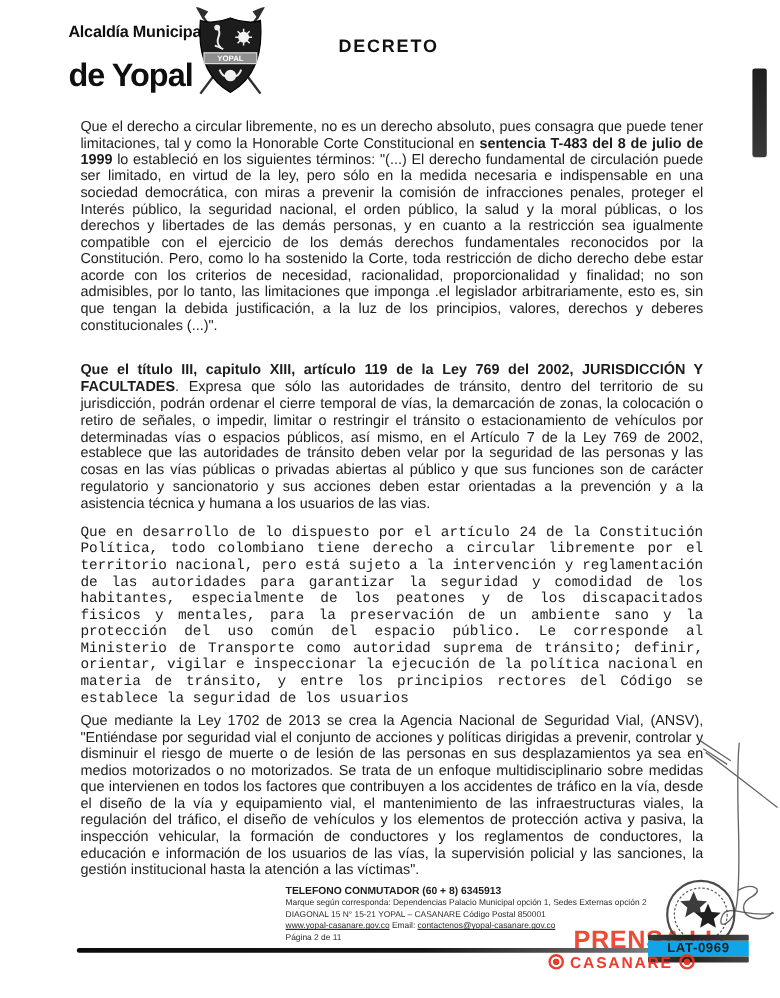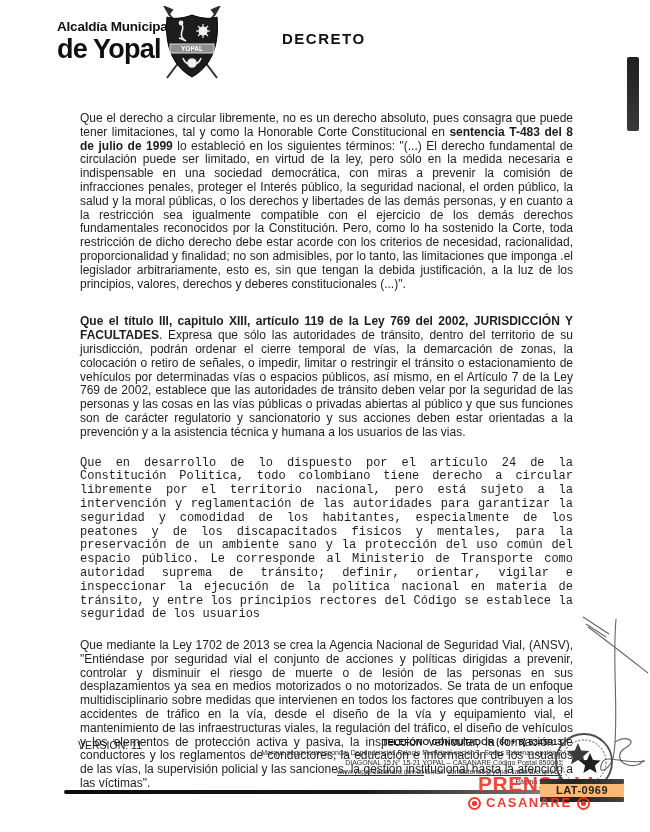--- a/index.html
+++ b/index.html
@@ -4,56 +4,56 @@
 <style>
   html,body{margin:0;padding:0;background:#e9e9e9;}
   .page{
     position:relative;width:650px;height:832px;background:#ffffff;
     overflow:hidden;font-family:"Liberation Sans",sans-serif;color:#1c1c1c;
     margin:0 auto;
   }
   
   .org-block{position:absolute;left:57px;top:20px;line-height:1;}
   .org-line1{font-size:13.5px;font-weight:800;letter-spacing:-.2px;color:#0f0f0f;}
-  .org-line2{font-size:27px;font-weight:800;letter-spacing:-.8px;color:#0f0f0f;margin-top:2px;}
+  .org-line2{font-size:27px;font-weight:800;letter-spacing:-.8px;color:#0f0f0f;margin-top:16px;}
   .crest{position:absolute;left:157px;top:6px;}
   .doc-title{position:absolute;left:282px;top:30px;font-size:15px;font-weight:800;letter-spacing:1.5px;color:#111;}
   
   .doc-body{
     position:absolute;left:63px;top:95px;width:527px;
     font-size:12px;line-height:13.8px;text-align:justify;color:#1d1d1d;
   }
-  .doc-body p{margin:17px;}
+  .doc-body p{margin:4px;}
   .gap-lg{margin-bottom:24px !important;}
   .gap-md{margin-bottom:11px !important;}
   .gap-sm{margin-bottom:5px !important;font-family:Liberation Mono, monospace;}
   .b{font-weight:bold;}
   
   .footer-left{position:absolute;left:78px;top:739px;font-size:10.5px;line-height:13px;color:#1b1b1b;}
-  .footer-center{position:absolute;left:238px;top:737px;width:324px;text-align:right;font-size:7px;line-height:9.6px;color:#2a2a2a;}
+  .footer-center{position:absolute;left:238px;top:737px;width:324px;text-align:left;font-size:7px;line-height:9.6px;color:#2a2a2a;}
   .footer-center .phone{font-size:8.6px;font-weight:bold;line-height:11px;color:#1b1b1b;}
   .footer-center a{color:#2a2a2a;text-decoration:underline;}
   .footer-rule{
     position:absolute;left:64px;top:790px;width:522px;height:4px;border-radius:2px;
     background:linear-gradient(to right,#0c0c0c 0%,#151515 55%,#6e6e6e 88%,#a8a8a8 100%);
   }
   
   .watermark1{
     position:absolute;left:478px;top:772px;z-index:1;
     font-size:21px;font-weight:800;letter-spacing:.5px;color:#ef3a25;opacity:.92;white-space:nowrap;
   }
   .watermark2{
-    position:absolute;left:468px;top:795px;z-index:5;display:flex;align-items:flex-end;gap:5px;
+    position:absolute;left:457px;top:795px;z-index:5;display:flex;align-items:flex-start;gap:5px;
     font-size:13px;font-weight:800;letter-spacing:1.5px;color:#ee3322;opacity:.95;white-space:nowrap;
   }
   .wm-dot{width:9px;height:9px;border:2px solid #ee3322;border-radius:50%;background:radial-gradient(circle,#ee3322 40%,transparent 45%);}
   .stamp-circle{position:absolute;left:548px;top:731px;z-index:2;}
   .lat-box{position:absolute;left:540px;top:779px;width:84px;z-index:3;text-align:center;}
   .lat-band{height:5px;background:linear-gradient(to right,#3a3a3a,#222 40%,#444);border-radius:1px;}
-  .lat-label{font-size:11px;font-weight:bold;letter-spacing:.5px;color:#222;background:#fdba74;padding:0 2px;line-height:13px;}
+  .lat-label{font-size:11px;font-weight:bold;letter-spacing:.5px;color:#222;background:#0ea5e9;padding:0 2px;line-height:13px;}
   .scan-bar{position:absolute;left:627px;top:57px;width:12px;height:74px;background:linear-gradient(to bottom,#1f1f1f,#2e2e2e 60%,#3a3a3a);border-radius:2px;}
   .sig-squiggle{position:absolute;left:575px;top:555px;z-index:2;}
   .sig-loop{position:absolute;left:597px;top:736px;z-index:4;}
 </style>
 </head>
 <body>
 
 <div class="page">
 
   <div class="org-block">
@@ -106,21 +106,20 @@
     <p class="gap-lg"><span>Que el derecho a circular libremente, no es un derecho absoluto, pues consagra que puede tener limitaciones, tal y como la Honorable Corte Constitucional en </span><span class="b">sentencia T-483 del 8 de julio de 1999</span><span> lo estableció en los siguientes términos: "(...) El derecho fundamental de circulación puede ser limitado, en virtud de la ley, pero sólo en la medida necesaria e indispensable en una sociedad democrática, con miras a prevenir la comisión de infracciones penales, proteger el Interés público, la seguridad nacional, el orden público, la salud y la moral públicas, o los derechos y libertades de las demás personas, y en cuanto a la restricción sea igualmente compatible con el ejercicio de los demás derechos fundamentales reconocidos por la Constitución. Pero, como lo ha sostenido la Corte, toda restricción de dicho derecho debe estar acorde con los criterios de necesidad, racionalidad, proporcionalidad y finalidad; no son admisibles, por lo tanto, las limitaciones que imponga .el legislador arbitrariamente, esto es, sin que tengan la debida justificación, a la luz de los principios, valores, derechos y deberes constitucionales (...)".</span></p>
 
     <p class="gap-md"><span class="b">Que el título III, capitulo XIII, artículo 119 de la Ley 769 del 2002, JURISDICCIÓN Y FACULTADES</span><span>. Expresa que sólo las autoridades de tránsito, dentro del territorio de su jurisdicción, podrán ordenar el cierre temporal de vías, la demarcación de zonas, la colocación o retiro de señales, o impedir, limitar o restringir el tránsito o estacionamiento de vehículos por determinadas vías o espacios públicos, así mismo, en el Artículo 7 de la Ley 769 de 2002, establece que las autoridades de tránsito deben velar por la seguridad de las personas y las cosas en las vías públicas o privadas abiertas al público y que sus funciones son de carácter regulatorio y sancionatorio y sus acciones deben estar orientadas a la prevención y a la asistencia técnica y humana a los usuarios de las vias.</span></p>
 
     <p class="gap-sm"><span>Que en desarrollo de lo dispuesto por el artículo 24 de la Constitución Política, todo colombiano tiene derecho a circular libremente por el territorio nacional, pero está sujeto a la intervención y reglamentación de las autoridades para garantizar la seguridad y comodidad de los habitantes, especialmente de los peatones y de los discapacitados fisicos y mentales, para la preservación de un ambiente sano y la protección del uso común del espacio público. Le corresponde al Ministerio de Transporte como autoridad suprema de tránsito; definir, orientar, vigilar e inspeccionar la ejecución de la política nacional en materia de tránsito, y entre los principios rectores del Código se establece la seguridad de los usuarios</span></p>
 
     <p><span>Que mediante la Ley 1702 de 2013 se crea la Agencia Nacional de Seguridad Vial, (ANSV), "Entiéndase por seguridad vial el conjunto de acciones y políticas dirigidas a prevenir, controlar y disminuir el riesgo de muerte o de lesión de las personas en sus desplazamientos ya sea en medios motorizados o no motorizados. Se trata de un enfoque multidisciplinario sobre medidas que intervienen en todos los factores que contribuyen a los accidentes de tráfico en la vía, desde el diseño de la vía y equipamiento vial, el mantenimiento de las infraestructuras viales, la regulación del tráfico, el diseño de vehículos y los elementos de protección activa y pasiva, la inspección vehicular, la formación de conductores y los reglamentos de conductores, la educación e información de los usuarios de las vías, la supervisión policial y las sanciones, la gestión institucional hasta la atención a las víctimas".</span></p>
   </div>
 
   <div class="footer-left">
-    <div>VERSIÓN: 11</div>
   </div>
 
   <div class="footer-center">
     <div class="phone">TELEFONO CONMUTADOR (60 + 8) 6345913</div>
     <div>Marque según corresponda: Dependencias Palacio Municipal opción 1, Sedes Externas opción 2</div>
     <div>DIAGONAL 15 N° 15-21 YOPAL – CASANARE Código Postal 850001</div>
     <div><a href="#">www.yopal-casanare.gov.co</a><span> Email: </span><a href="#">contactenos@yopal-casanare.gov.co</a></div>
     <div>Página 2 de 11</div>
   </div>
 

